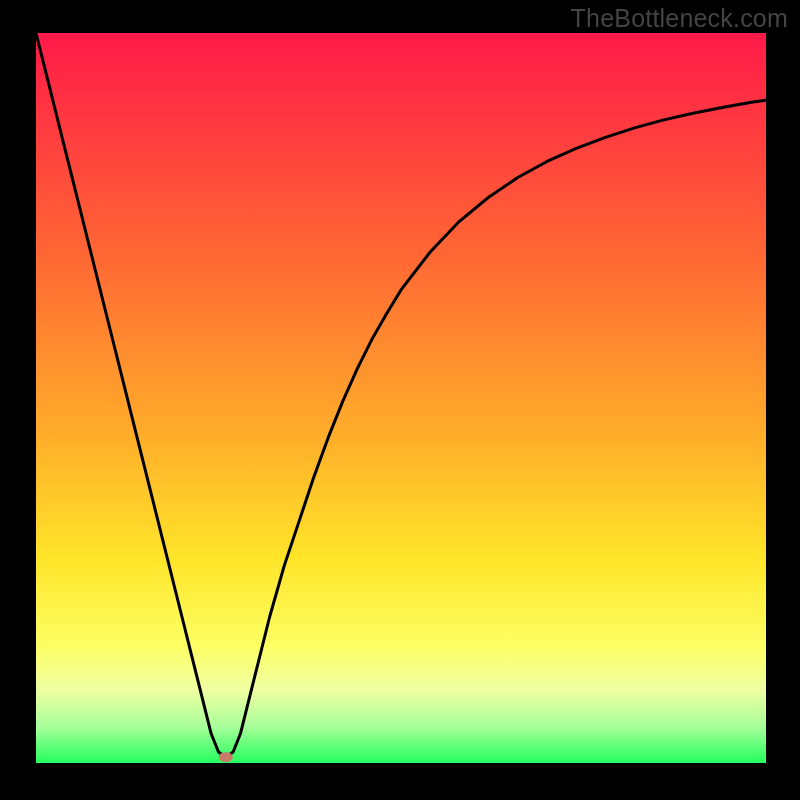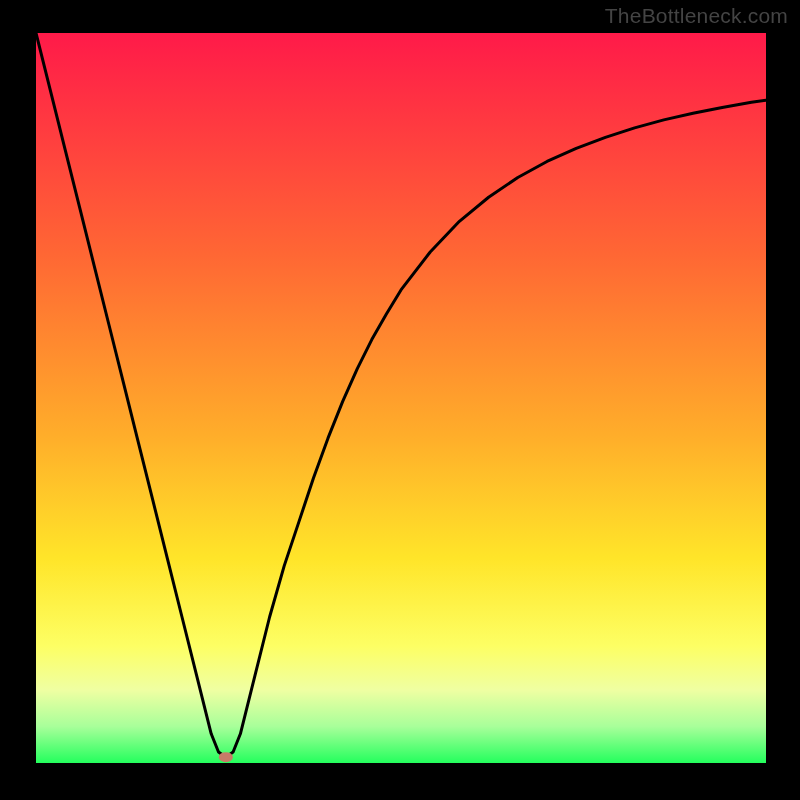--- a/index.html
+++ b/index.html
@@ -15,21 +15,21 @@
     position: relative;
     width: 800px;
     height: 800px;
     background: #000;
   }
   .watermark {
     position: absolute;
     top: 4px;
     right: 12px;
     color: #444;
-    font-size: 21px;
+    font-size: 25px;
     font-weight: 500;
     letter-spacing: 0.2px;
     user-select: none;
   }
   .plot-area {
     position: absolute;
     left: 36px;
     top: 33px;
     width: 730px;
     height: 730px;

